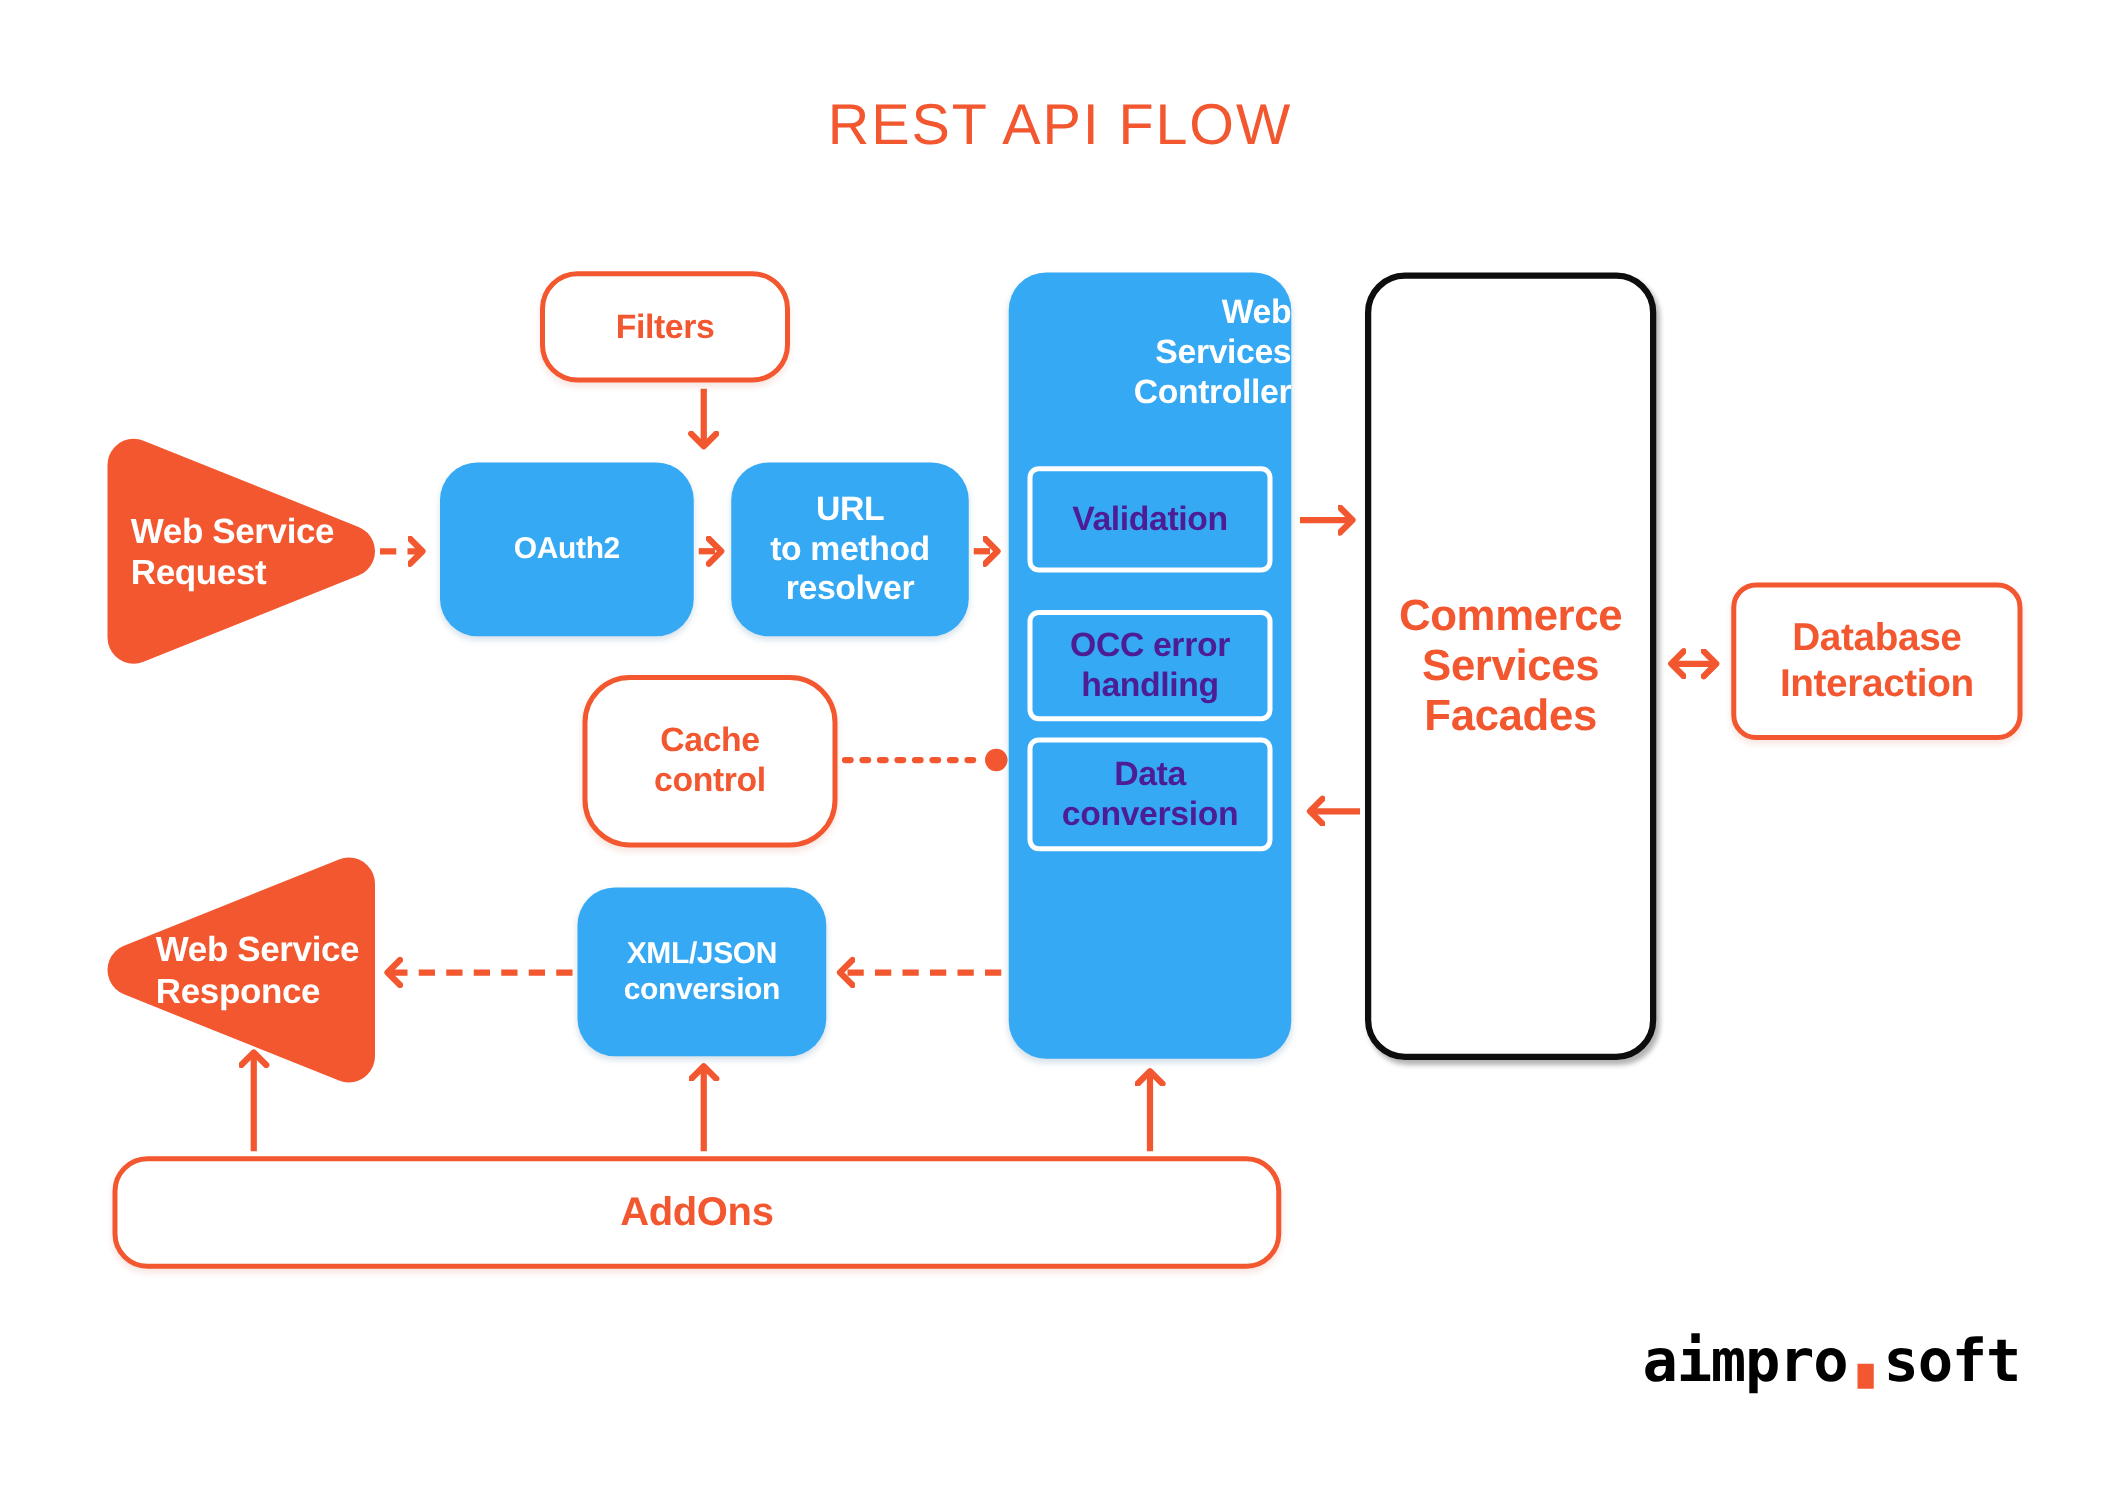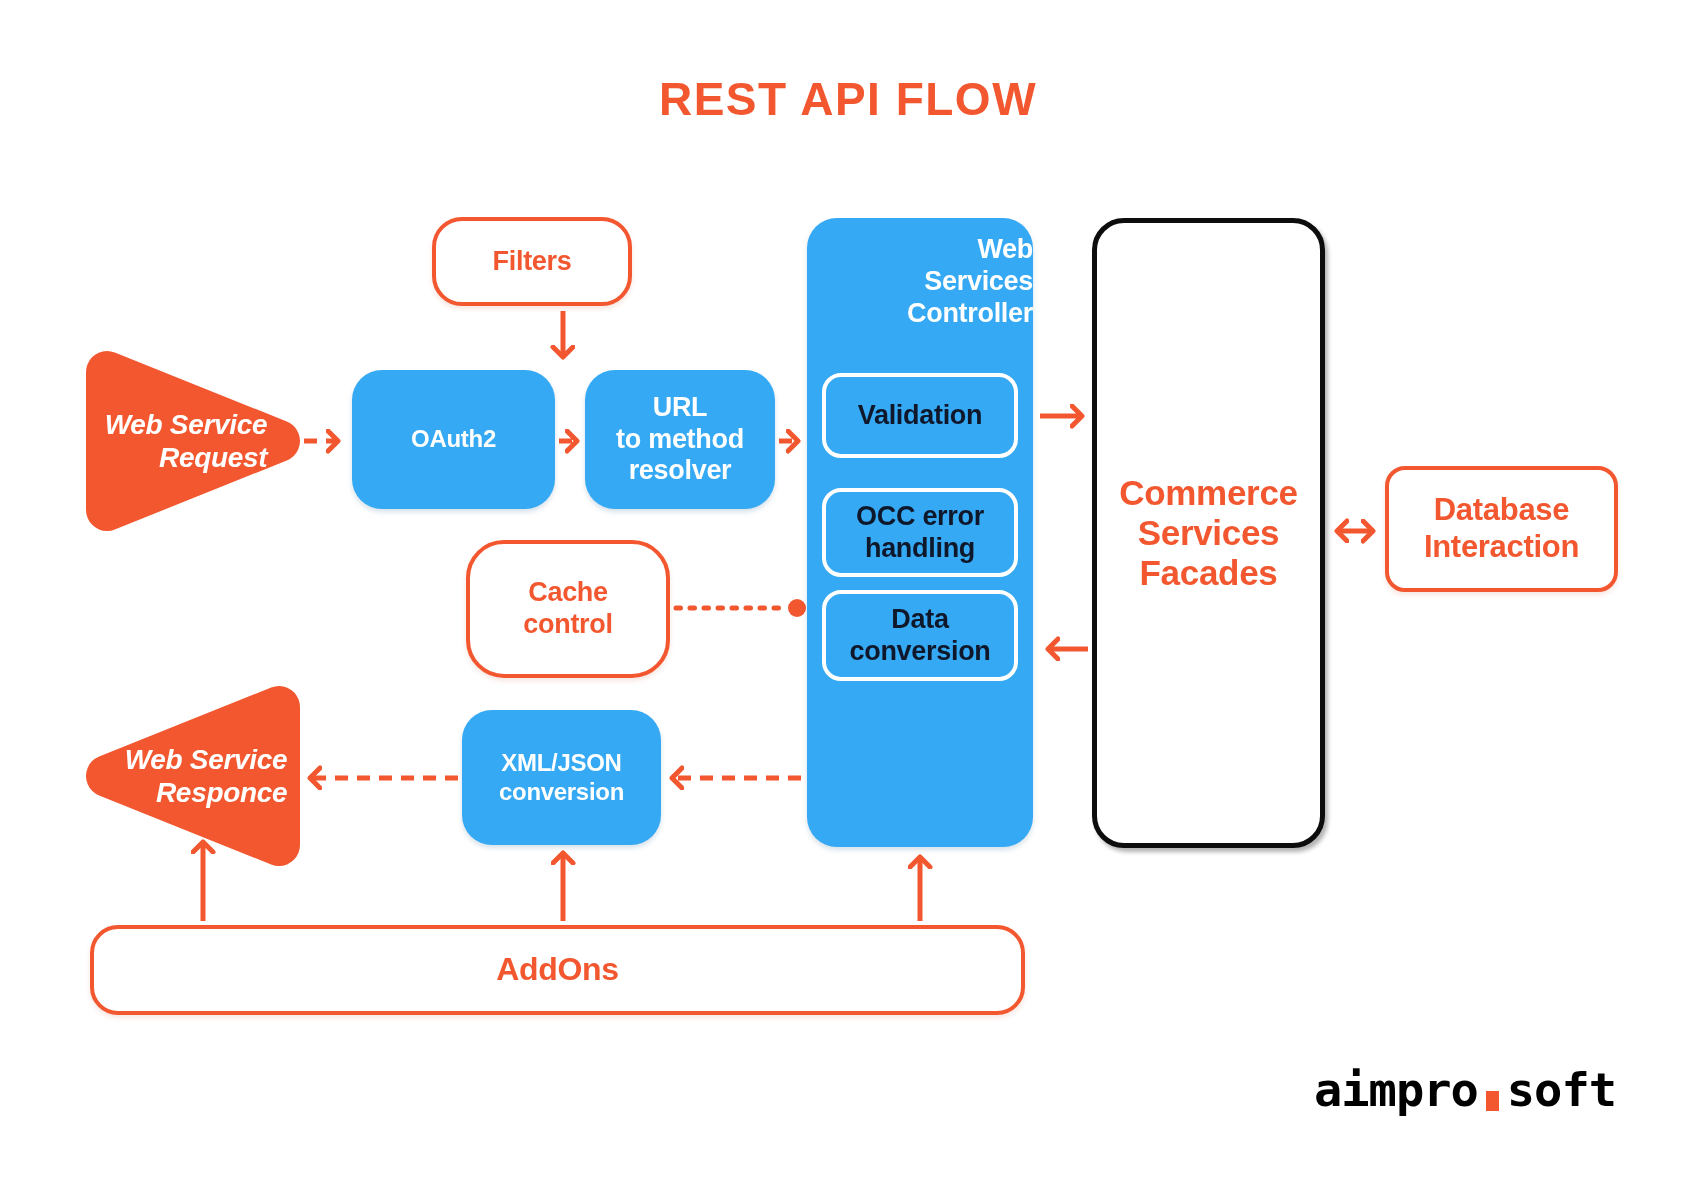--- a/index.html
+++ b/index.html
@@ -8,62 +8,62 @@
     --ink:#0D0D0D;
   }
   html,body{margin:0;padding:0;background:#ffffff;}
   body{font-family:"Liberation Sans","DejaVu Sans",sans-serif;}
   .canvas{
     position:relative;width:1696px;height:1199px;background:#ffffff;overflow:hidden;
   }
   .arrow-layer{position:absolute;left:0;top:0;width:1696px;height:1199px;pointer-events:none;}
   .title{
     position:absolute;left:0;top:72px;width:1696px;text-align:center;
-    color:var(--orange);font-size:46px;font-weight:bold;letter-spacing:1.5px;
+    color:var(--orange);font-size:46px;font-weight:normal;letter-spacing:1.5px;
     white-space:pre-line;
   }
   .node{
     position:absolute;box-sizing:border-box;
     display:flex;align-items:center;justify-content:center;text-align:center;
     font-weight:bold;
   }
   .lbl{white-space:pre-line;line-height:1.18;letter-spacing:-0.3px;}
   .blue{
     background:var(--blue);color:#ffffff;border-radius:30px;
     box-shadow:0 3px 5px rgba(30,90,140,0.18);
     font-size:24px;
   }
   .outline{
     background:#ffffff;border:4px solid var(--orange);color:var(--orange);
     border-radius:30px;box-shadow:0 3px 5px rgba(200,80,40,0.14);
     font-size:27px;
   }
   .inner-box{
     position:absolute;box-sizing:border-box;
-    border:4px solid #ffffff;border-radius:19px;color:#0f172a;
+    border:4px solid #ffffff;border-radius:9px;color:#4c1d95;
     display:flex;align-items:center;justify-content:center;text-align:center;
     font-weight:bold;font-size:27px;
   }
   .controller{
     position:absolute;box-sizing:border-box;background:var(--blue);
     border-radius:30px;box-shadow:0 3px 5px rgba(30,90,140,0.18);
   }
   .controller-header{
     position:absolute;left:0;top:16px;width:100%;text-align:right;
     color:#ffffff;font-weight:bold;font-size:27px;line-height:1.18;
     white-space:pre-line;letter-spacing:-0.3px;
   }
   .commerce{
     background:#ffffff;border:5px solid var(--ink);border-radius:32px;
     color:var(--orange);font-size:35px;
     box-shadow:3px 4px 4px rgba(0,0,0,0.30);
   }
   .tri-label{
-    position:absolute;color:#ffffff;font-weight:bold;font-size:28px;text-align:right;
-    display:flex;align-items:center;justify-content:center;font-style:italic;
+    position:absolute;color:#ffffff;font-weight:bold;font-size:28px;text-align:left;
+    display:flex;align-items:center;justify-content:center;
   }
   .logo{
     position:absolute;right:80px;top:1062px;
     font-family:"DejaVu Sans Mono","Liberation Mono",monospace;
     font-weight:bold;font-size:47px;color:#000000;letter-spacing:-1px;
     display:flex;align-items:baseline;
   }
   .logo-dot{
     display:inline-block;width:13px;height:20px;background:var(--orange);
     margin:0 8px;align-self:flex-end;transform:translateY(-6px);

